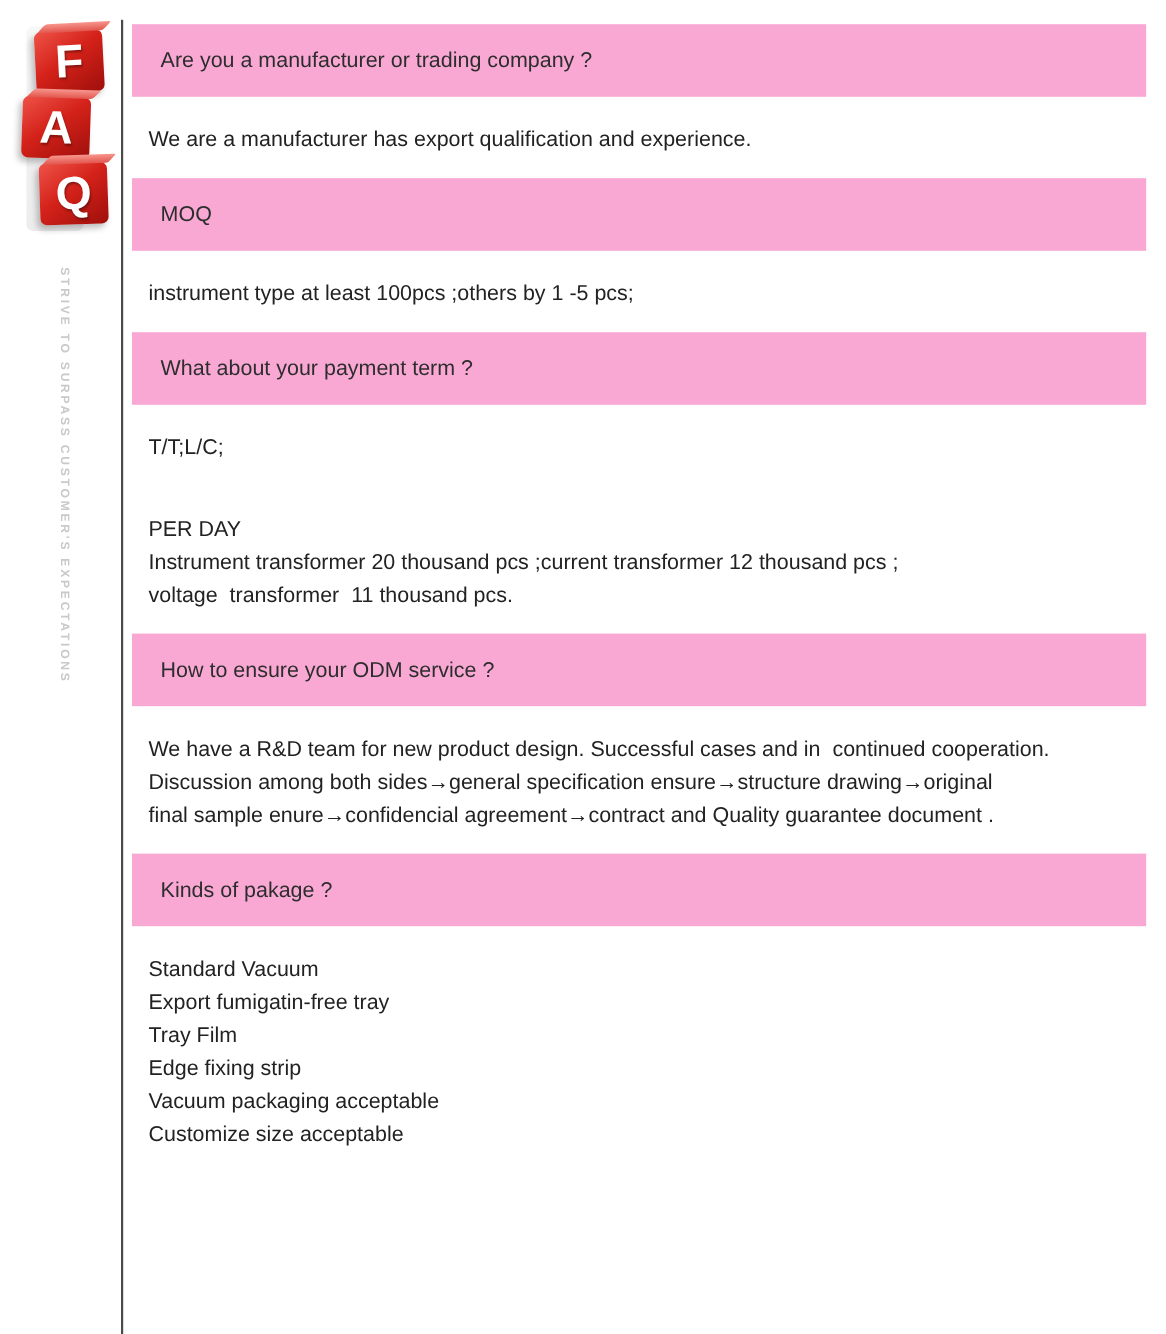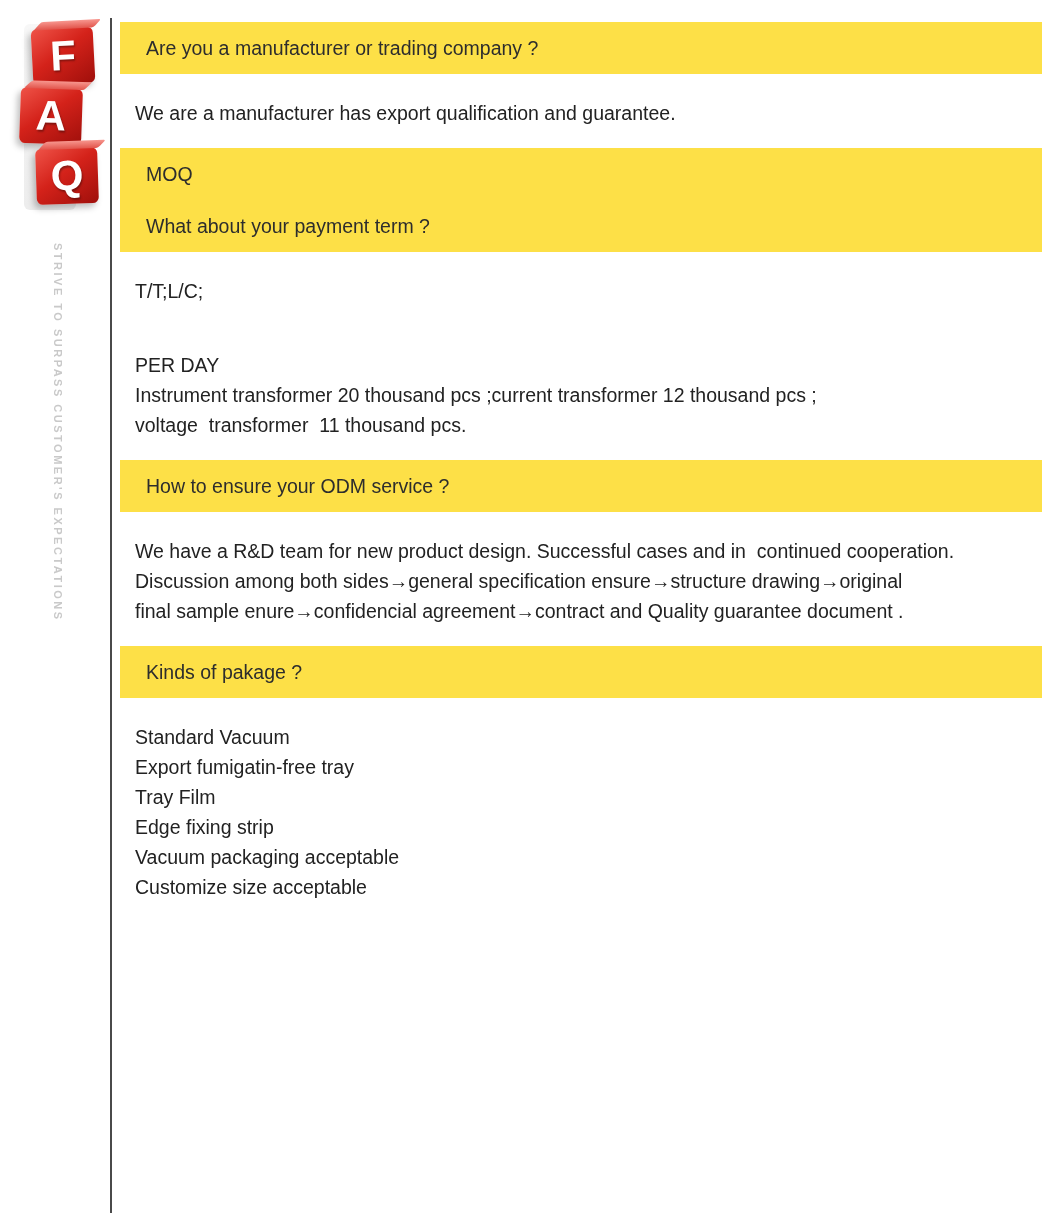--- a/index.html
+++ b/index.html
@@ -77,22 +77,22 @@
     white-space: nowrap;
   }
 
   
   .content {
     position: absolute;
     left: 120px; top: 22px;
     width: 922px;
   }
   .qbar {
-    background: #fde047;
-    height: 52px;
+    background: #f9a8d4;
+    height: 66px;
     display: flex;
     align-items: center;
     padding-left: 26px;
     box-sizing: border-box;
     font-size: 19.5px;
     color: #2d2d2d;
   }
   .answer {
     padding: 24px 24px 20px 15px;
     font-size: 19.5px;
@@ -125,27 +125,30 @@
     <div class="vertical-divider"></div>
   </div>
 
   <div class="content">
 
     <section>
       <div class="qbar">
         <span>Are you a manufacturer or trading company ?</span>
       </div>
       <div class="answer">
-        <div class="line">We are a manufacturer has export qualification and guarantee.</div>
+        <div class="line">We are a manufacturer has export qualification and experience.</div>
       </div>
     </section>
 
     <section>
       <div class="qbar">
         <span>MOQ</span>
+      </div>
+      <div class="answer">
+        <div class="line">instrument type at least 100pcs ;others by 1 -5 pcs;</div>
       </div>
     </section>
 
     <section>
       <div class="qbar">
         <span>What about your payment term ?</span>
       </div>
       <div class="answer">
         <div class="line">T/T;L/C;</div>
       </div>

